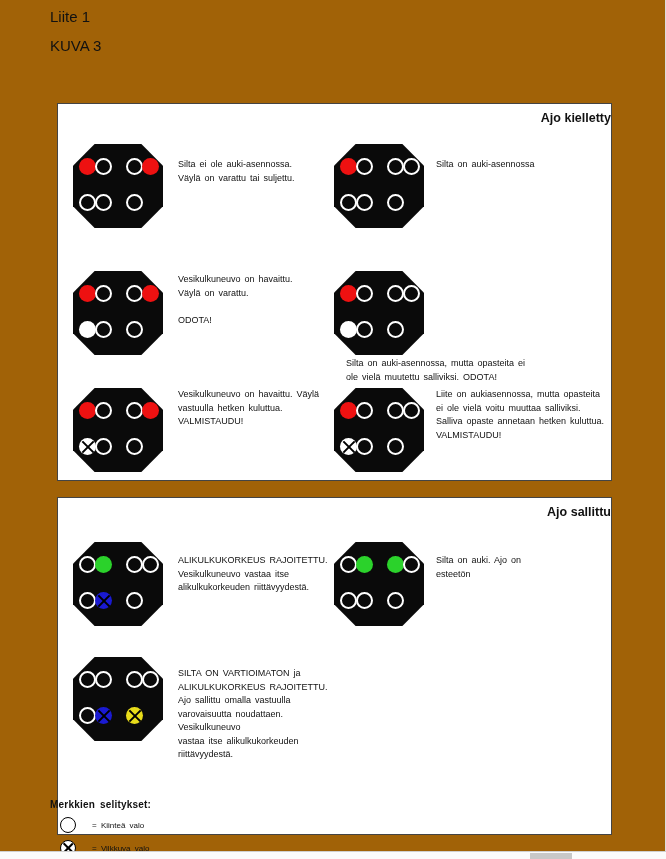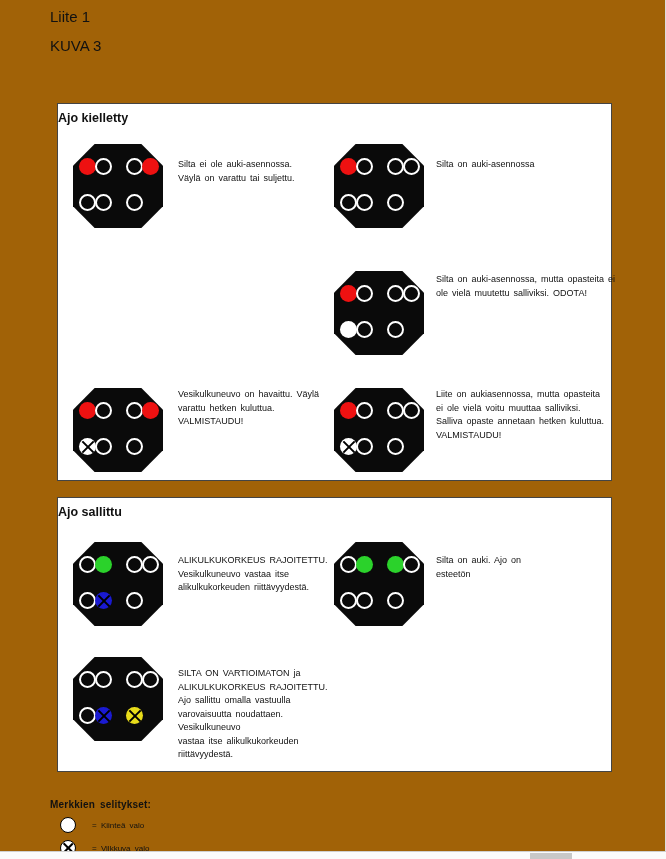--- a/index.html
+++ b/index.html
@@ -6,22 +6,22 @@
   body { width:666px; height:859px; background:#ffffff; font-family:"Liberation Sans", sans-serif; color:#111; overflow:hidden; }
   .page { position:relative; width:666px; height:859px; background:#a16207; }
 
   .hdr { position:absolute; left:50px; }
   .liite { top:8px;  font-size:15px; }
   .kuva  { top:37px; font-size:15px; }
   .doc-title { top:64px; left:51px; font-size:13.5px; letter-spacing:0.2px; }
 
   .box { position:absolute; left:57px; width:555px; border:1px solid #444; background:#fff; box-sizing:border-box; }
   .box1 { top:103px; height:378px; }
-  .box2 { top:497px; height:275px; }
-  .box-title { position:absolute; top:7px; left:0; width:100%; text-align:left; font-weight:bold; font-size:12.5px; }
+  .box2 { top:497px; height:338px; }
+  .box-title { position:absolute; top:7px; left:0; width:100%; text-align:right; font-weight:bold; font-size:12.5px; }
 
   .rows { position:absolute; inset:0; }
   .sig-item { position:absolute; display:flex; align-items:flex-start; }
   .panel { position:relative; flex:none; width:90px; height:84px; background:var(--panel-black,#0a0a0a);
            clip-path: polygon(24% 0, 76% 0, 100% 26%, 100% 74%, 76% 100%, 24% 100%, 0 74%, 0 26%); }
   .light { position:absolute; width:17px; height:17px; border-radius:50%; box-sizing:border-box; }
   .lt-off          { border:2px solid #fff; background:transparent; }
   .lt-red          { background:var(--red,#ee1111); }
   .lt-green        { background:var(--green,#2bd22b); }
   .lt-white        { background:#ffffff; }
@@ -85,21 +85,36 @@
             <span class="light lt-red" style="left: 6px; top: 14px;"></span>
             <span class="light lt-off" style="left: 22px; top: 14px;"></span>
             <span class="light lt-off" style="left: 53px; top: 14px;"></span>
             <span class="light lt-off" style="left: 69px; top: 14px;"></span>
             <span class="light lt-off" style="left: 6px; top: 50px;"></span>
             <span class="light lt-off" style="left: 22px; top: 50px;"></span>
             <span class="light lt-off" style="left: 53px; top: 50px;"></span>
           </div>
           <div class="sig-text right" style="padding-top: 14px;">Silta on auki-asennossa</div>
         </div>
-        <div class="sig-item" style="left: 276px; top: 167px;">
+        <div class="sig-item" style="left: 15px; top: 167px;">
+          <div class="panel">
+            <span class="light lt-red" style="left: 6px; top: 14px;"></span>
+            <span class="light lt-off" style="left: 22px; top: 14px;"></span>
+            <span class="light lt-off" style="left: 53px; top: 14px;"></span>
+            <span class="light lt-red" style="left: 69px; top: 14px;"></span>
+            <span class="light lt-white" style="left: 6px; top: 50px;"></span>
+            <span class="light lt-off" style="left: 22px; top: 50px;"></span>
+            <span class="light lt-off" style="left: 53px; top: 50px;"></span>
+          </div>
+          <div class="sig-text" style="padding-top: 2px;">Vesikulkuneuvo on havaittu.
+Väylä on varattu.
+
+ODOTA!</div>
+        </div>
+        <div class="sig-item" style="left: 276px; top: 167px; flex-direction: column;">
           <div class="panel">
             <span class="light lt-red" style="left: 6px; top: 14px;"></span>
             <span class="light lt-off" style="left: 22px; top: 14px;"></span>
             <span class="light lt-off" style="left: 53px; top: 14px;"></span>
             <span class="light lt-off" style="left: 69px; top: 14px;"></span>
             <span class="light lt-white" style="left: 6px; top: 50px;"></span>
             <span class="light lt-off" style="left: 22px; top: 50px;"></span>
             <span class="light lt-off" style="left: 53px; top: 50px;"></span>
           </div>
           <div class="sig-text right" style="padding-top: 2px;">Silta on auki-asennossa, mutta opasteita ei
@@ -109,21 +124,21 @@
           <div class="panel">
             <span class="light lt-red" style="left: 6px; top: 14px;"></span>
             <span class="light lt-off" style="left: 22px; top: 14px;"></span>
             <span class="light lt-off" style="left: 53px; top: 14px;"></span>
             <span class="light lt-red" style="left: 69px; top: 14px;"></span>
             <span class="light lt-white-blink blink" style="left: 6px; top: 50px;"></span>
             <span class="light lt-off" style="left: 22px; top: 50px;"></span>
             <span class="light lt-off" style="left: 53px; top: 50px;"></span>
           </div>
           <div class="sig-text" style="padding-top: 0px;">Vesikulkuneuvo on havaittu. Väylä
-varattu hetken kuluttua.
+vastuulla hetken kuluttua.
 VALMISTAUDU!</div>
         </div>
         <div class="sig-item" style="left: 276px; top: 284px;">
           <div class="panel">
             <span class="light lt-red" style="left: 6px; top: 14px;"></span>
             <span class="light lt-off" style="left: 22px; top: 14px;"></span>
             <span class="light lt-off" style="left: 53px; top: 14px;"></span>
             <span class="light lt-off" style="left: 69px; top: 14px;"></span>
             <span class="light lt-white-blink blink" style="left: 6px; top: 50px;"></span>
             <span class="light lt-off" style="left: 22px; top: 50px;"></span>

